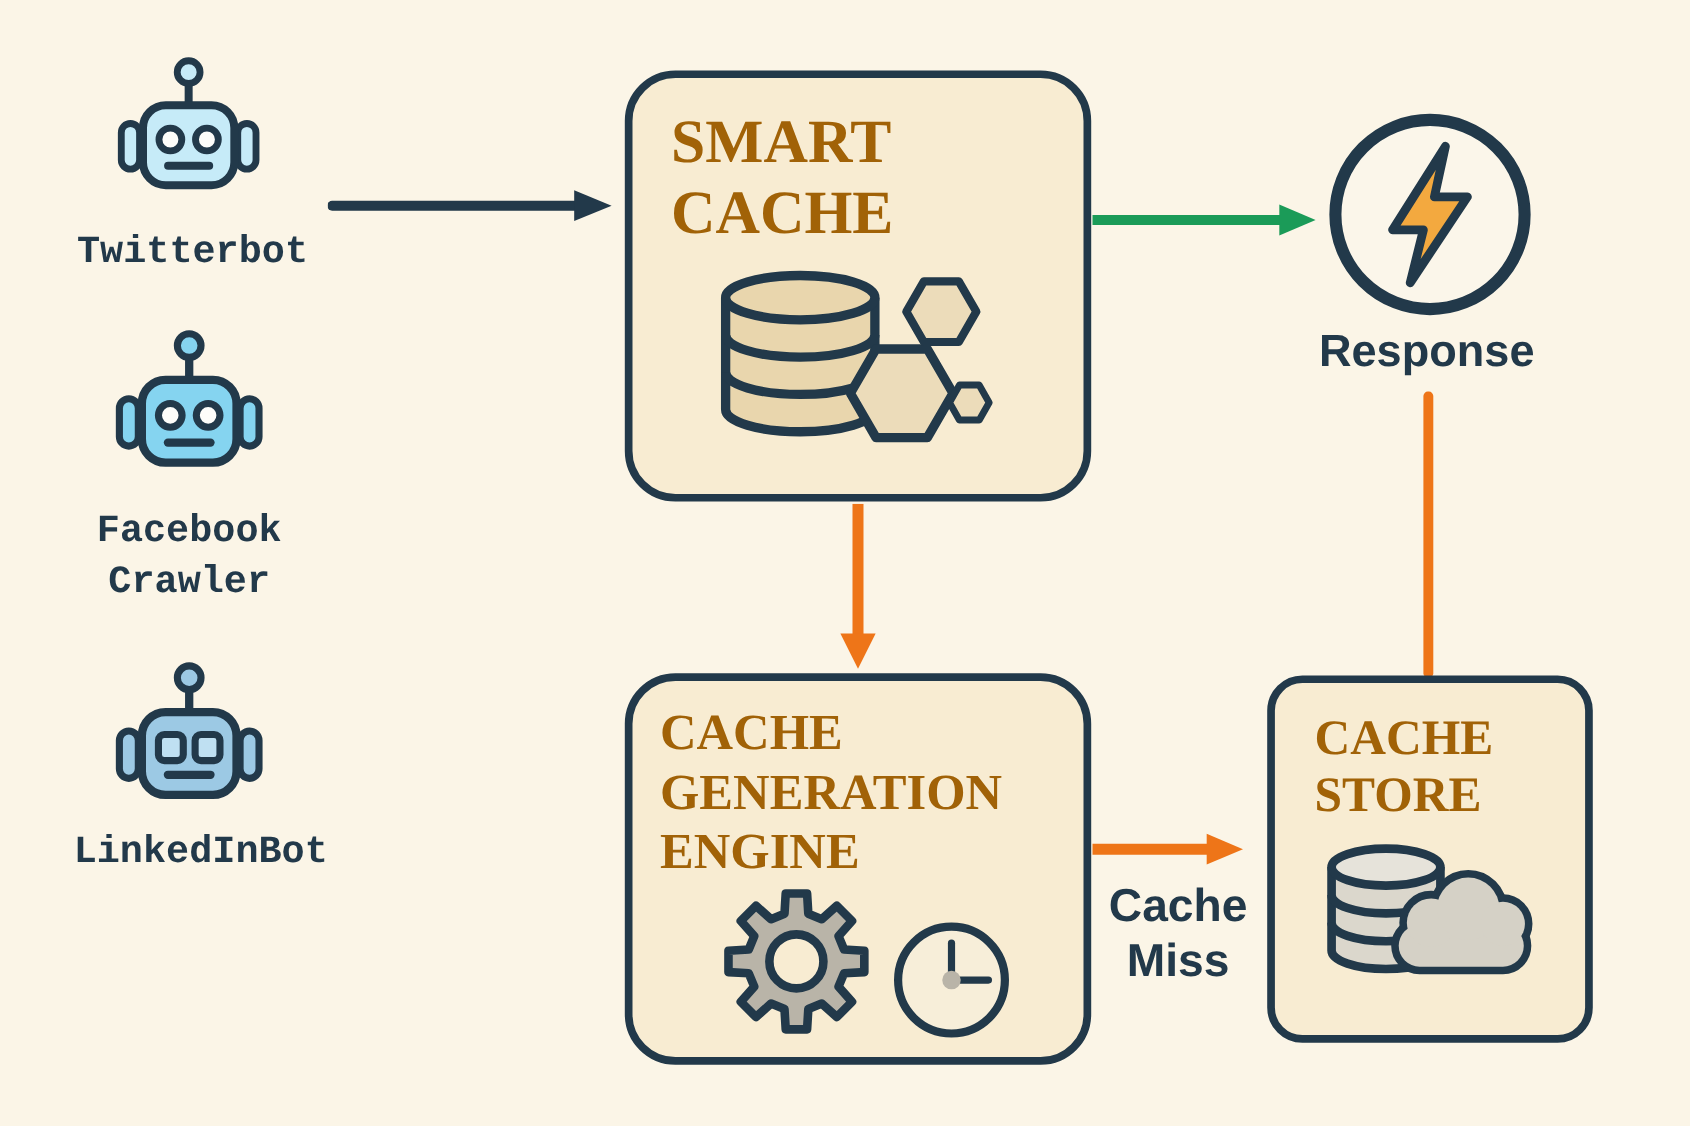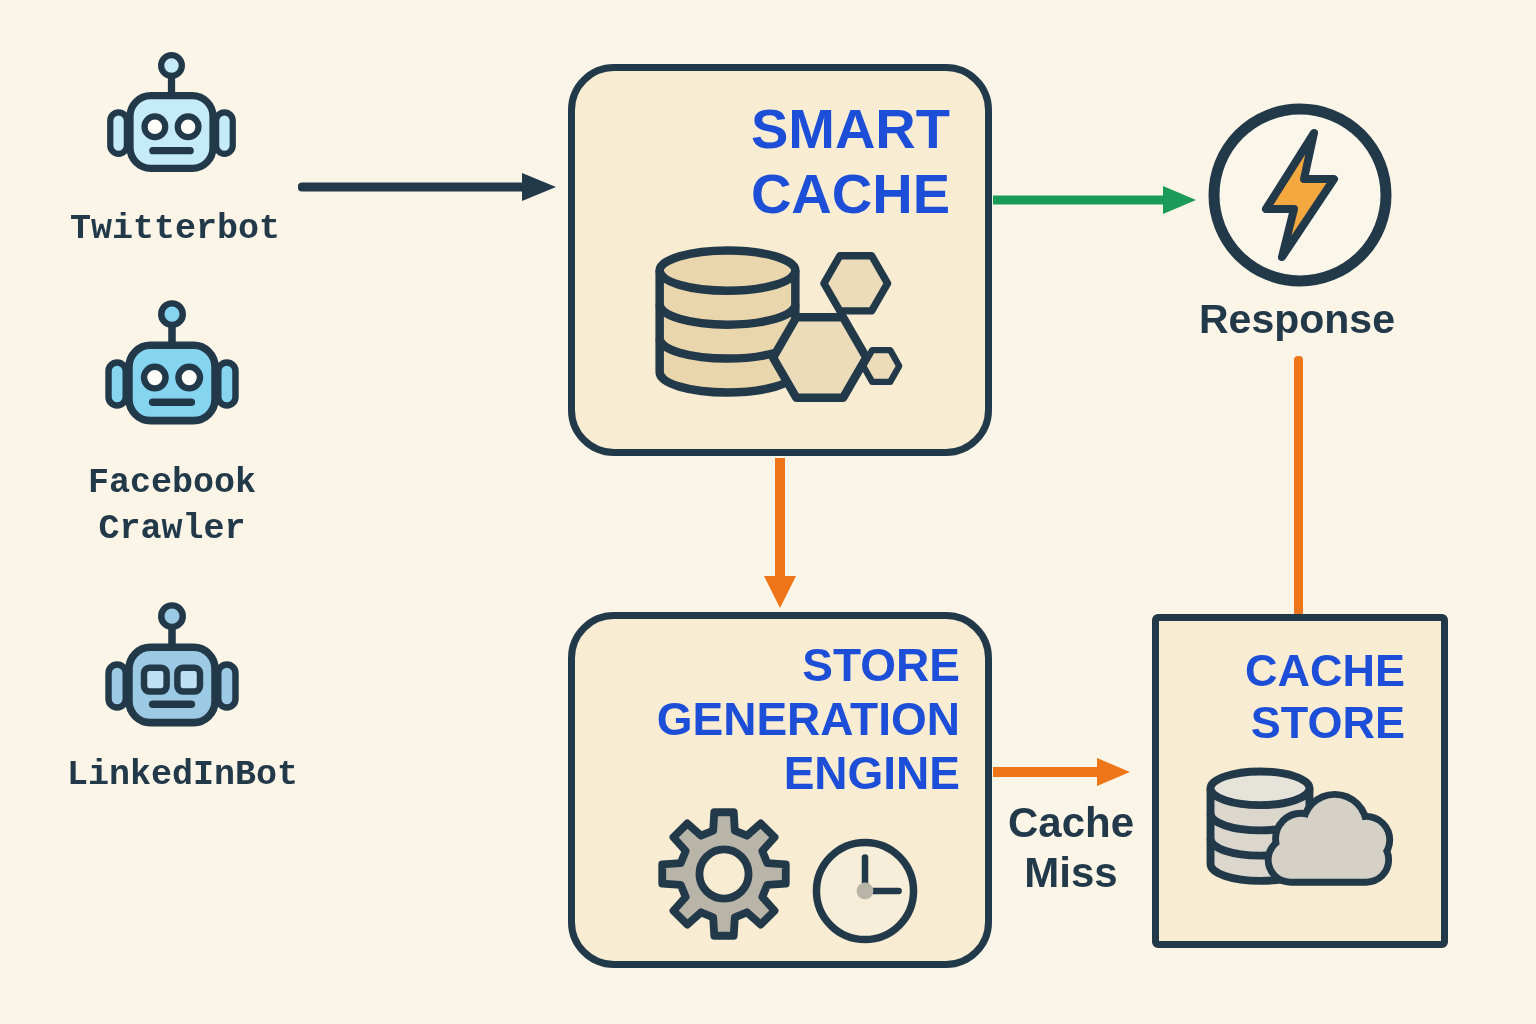--- a/index.html
+++ b/index.html
@@ -4,21 +4,21 @@
 <style>
   html,body{margin:0;padding:0;}
   body{font-family:"Liberation Sans",sans-serif;background:#fbf5e7;}
   #stage{position:relative;width:1536px;height:1024px;background:#fbf5e7;overflow:hidden;}
   .abs{position:absolute;}
   .label{color:#22394a;font-weight:700;text-align:center;}
   .actor-label{font-size:35px;line-height:1.32;font-family:Liberation Mono, monospace;}
   .edge-label{font-size:42px;}
   .node{background:#f8ecd2;border:7px solid #22394a;border-radius:46px;box-sizing:border-box;
         display:flex;flex-direction:column;align-items:center;}
-  .node-title{color:#1d4ed8;font-weight:700;text-align:right;margin:0 auto;}
+  .node-title{color:#a16207;font-weight:700;text-align:left;margin:0 auto;font-family:Liberation Serif, serif;}
   svg{display:block;}
   .connector{background:#ee7518;border-radius:4px;}
 </style>
 </head>
 <body>
 
 <div id="stage">
 
   <svg class="abs" style="left:104px;top:50px" width="135" height="137" viewBox="0 0 130 132">
     <line x1="65" y1="22" x2="65" y2="46" stroke="#22394a" stroke-width="7"></line>
@@ -86,40 +86,40 @@
   <div class="abs label" style="left:1167px;top:296px;width:260px;font-size:41px">Response</div>
 
   <div class="abs connector" style="left:1294px;top:356px;width:9px;height:260px"></div>
 
   <svg class="abs" style="left:758px;top:458px" width="44" height="152" viewBox="0 0 44 152">
     <line x1="22" y1="0" x2="22" y2="120" stroke="#ee7518" stroke-width="10"></line>
     <polygon points="6,118 38,118 22,150" fill="#ee7518"></polygon>
   </svg>
 
   <div class="abs node" style="left:568px;top:612px;width:424px;height:356px">
-    <div class="node-title" style="font-size:46px;line-height:1.17;width:360px;margin-top:20px">STORE GENERATION ENGINE</div>
+    <div class="node-title" style="font-size:46px;line-height:1.17;width:360px;margin-top:20px">CACHE GENERATION ENGINE</div>
     <svg class="abs" style="left:82px;top:188px" width="134" height="134" viewBox="0 0 120 120">
       <polygon points="98.8,50.3 115.3,51.3 115.3,68.7 98.8,69.7 94.3,80.6 105.3,92.9 92.9,105.3 80.6,94.3 69.7,98.8 68.7,115.3 51.3,115.3 50.3,98.8 39.4,94.3 27.1,105.3 14.7,92.9 25.7,80.6 21.2,69.7 4.7,68.7 4.7,51.3 21.2,50.3 25.7,39.4 14.7,27.1 27.1,14.7 39.4,25.7 50.3,21.2 51.3,4.7 68.7,4.7 69.7,21.2 80.6,25.7 92.9,14.7 105.3,27.1 94.3,39.4" fill="#b9b4a8" stroke="#22394a" stroke-width="7" stroke-linejoin="round"></polygon>
       <circle cx="60" cy="60" r="22" fill="#f8ecd2" stroke="#22394a" stroke-width="7"></circle>
     </svg>
     <svg class="abs" style="left:234px;top:216px" width="112" height="112" viewBox="0 0 120 120">
       <circle cx="60" cy="60" r="52" fill="#f7eed9" stroke="#22394a" stroke-width="8"></circle>
       <line x1="60" y1="60" x2="60" y2="24" stroke="#22394a" stroke-width="7" stroke-linecap="round"></line>
       <line x1="60" y1="60" x2="96" y2="60" stroke="#22394a" stroke-width="7" stroke-linecap="round"></line>
       <circle cx="60" cy="60" r="9" fill="#b9b4a8"></circle>
     </svg>
   </div>
 
   <svg class="abs" style="left:993px;top:754px" width="140" height="36" viewBox="0 0 140 36">
     <line x1="0" y1="18" x2="106" y2="18" stroke="#ee7518" stroke-width="10"></line>
     <polygon points="104,4 137,18 104,32" fill="#ee7518"></polygon>
   </svg>
   <div class="abs label edge-label" style="left:1000px;top:798px;width:142px;line-height:1.18">Cache Miss</div>
 
-  <div class="abs node" style="left:1152px;top:614px;width:296px;height:334px;border-radius:6px">
+  <div class="abs node" style="left:1152px;top:614px;width:296px;height:334px;border-radius:32px">
     <div class="node-title" style="font-size:45px;line-height:1.15;width:210px;margin-top:24px">CACHE STORE</div>
     <svg style="margin-top:14px" width="200" height="139" viewBox="0 0 190 132">
       <path d="M10,24 L10,96 A47,16 0 0 0 104,96 L104,24" fill="#dbd7cc" stroke="#22394a" stroke-width="7.5" stroke-linejoin="round"></path>
       <ellipse cx="57" cy="24" rx="47" ry="16" fill="#e6e3da" stroke="#22394a" stroke-width="7.5"></ellipse>
       <path d="M10,48 A47,16 0 0 0 104,48" fill="none" stroke="#22394a" stroke-width="7.5"></path>
       <path d="M10,72 A47,16 0 0 0 104,72" fill="none" stroke="#22394a" stroke-width="7.5"></path>
       <g stroke="#22394a" stroke-width="13" fill="#d5d1c6">
         <rect x="68" y="74" width="108" height="36" rx="18"></rect>
         <circle cx="96" cy="72" r="21"></circle>
         <circle cx="128" cy="60" r="27"></circle>

